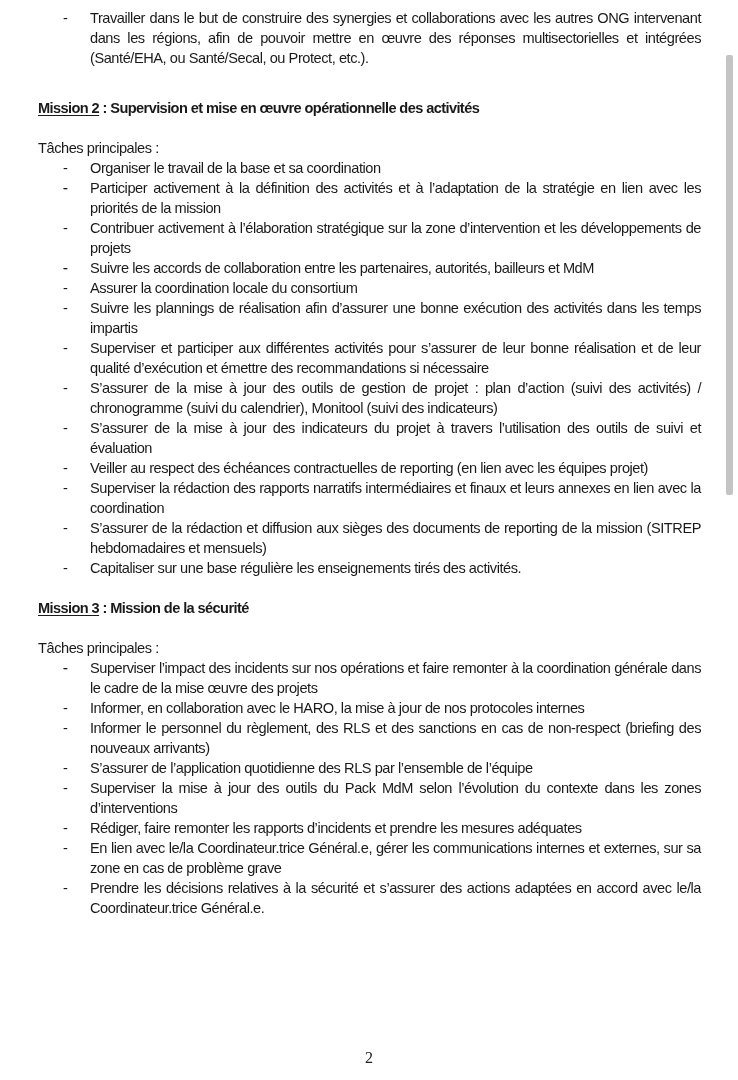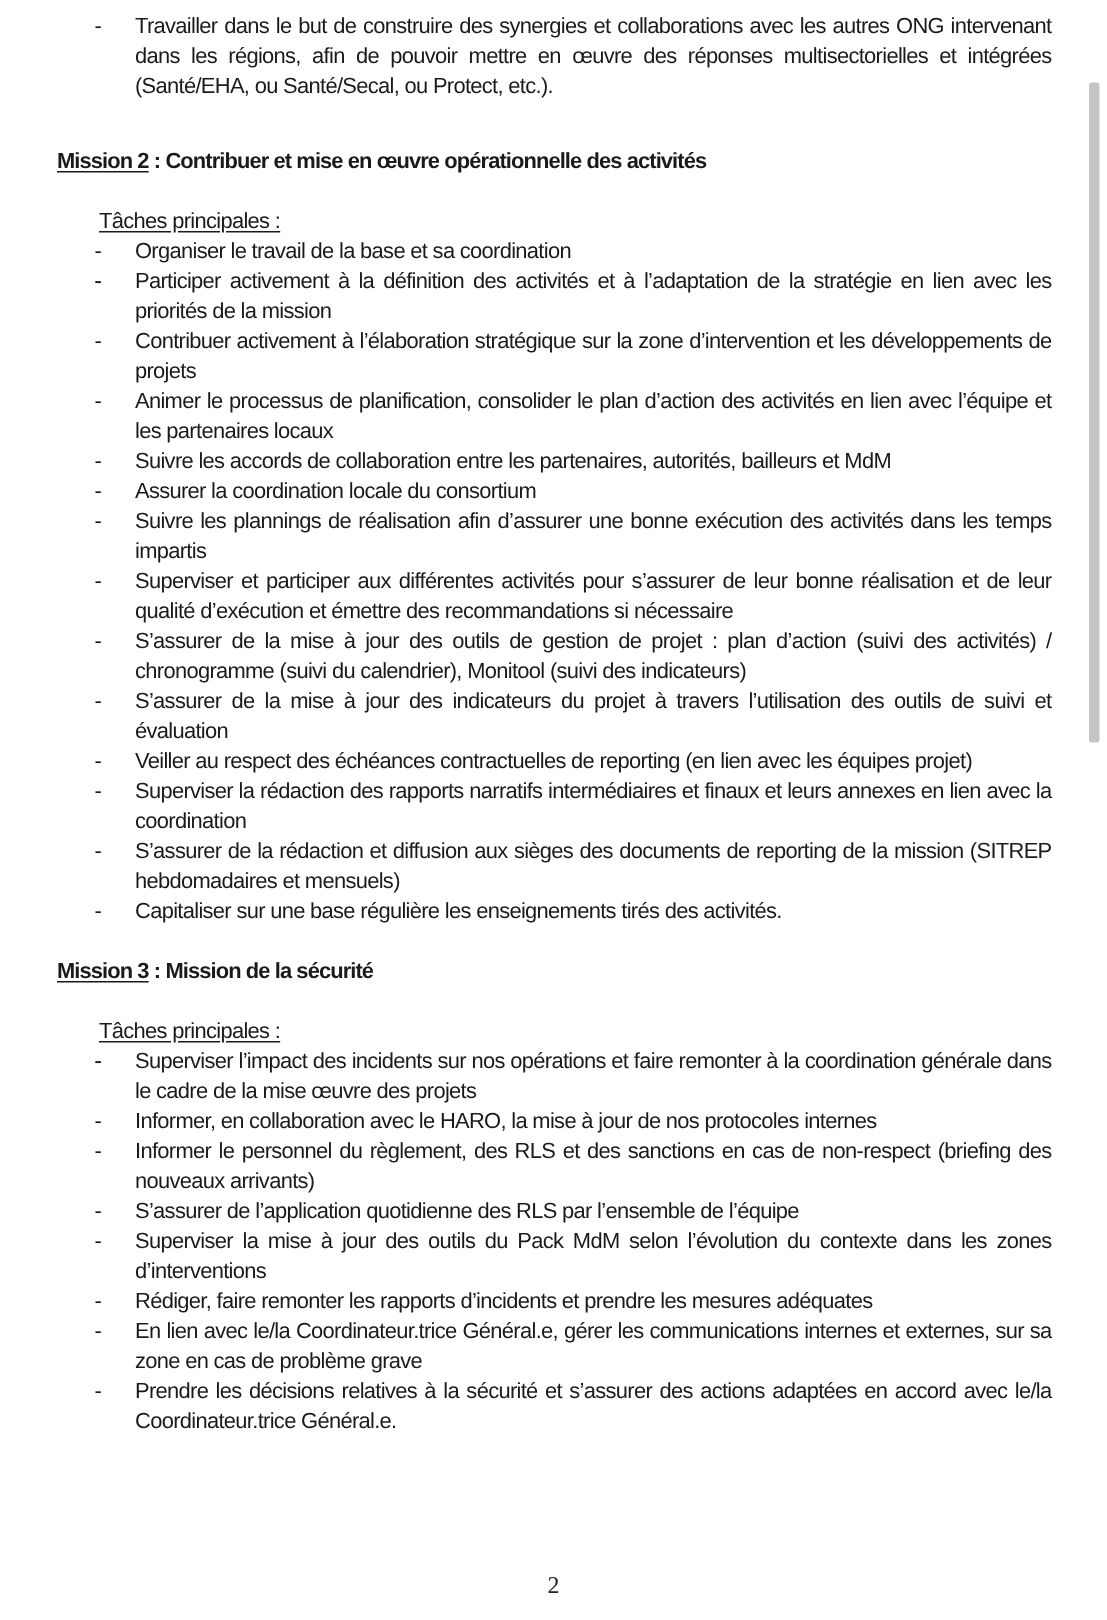--- a/index.html
+++ b/index.html
@@ -45,23 +45,21 @@
     .mission-heading {
       font-weight: bold;
       letter-spacing: -0.6px;
     }
     .mission-heading .label {
       text-decoration: underline;
       text-underline-offset: 2px;
       text-align: center;
     }
     .taches {
-      text-decoration: underline;
       text-underline-offset: 2px;
-      margin-left: 28px;
     }
     .page-number {
       position: absolute;
       top: 1049px;
       left: 0;
       width: 738px;
       text-align: center;
       font-family: "Liberation Serif", serif;
       font-size: 16px;
       color: #222;
@@ -85,33 +83,33 @@
     <li class="item">
       <span class="dash">-</span>
       <span>Travailler dans le but de construire des synergies et collaborations avec les autres ONG intervenant dans les régions, afin de pouvoir mettre en œuvre des réponses multisectorielles et intégrées (Santé/EHA, ou Santé/Secal, ou Protect, etc.).</span>
     </li>
   </ul>
 
   <div class="gap20"></div>
   <div class="gap10"></div>
 
   <div class="mission-heading">
-    <span class="label">Mission 2</span><span> : </span><span>Contribuer et mise en œuvre opérationnelle des activités</span>
+    <span class="label">Mission 2</span><span> : </span><span>Supervision et mise en œuvre opérationnelle des activités</span>
   </div>
 
   <div class="gap20"></div>
 
   <div class="taches">Tâches principales :</div>
 
   <ul class="list" id="m2list">
       <li class="item"><span class="dash">-</span><span>Organiser le travail de la base et sa coordination</span></li>
       <li class="item"><span class="dash">-</span></li>
       <li class="item"><span class="dash">-</span><span>Participer activement à la définition des activités et à l’adaptation de la stratégie en lien avec les priorités de la mission</span></li>
       <li class="item"><span class="dash">-</span><span>Contribuer activement à l’élaboration stratégique sur la zone d’intervention et les développements de projets</span></li>
-      <li class="item"><span class="dash">-</span><span>Animer le processus de planification, consolider le plan d’action des activités en lien avec l’équipe et les partenaires locaux</span></li>
+      <li class="item"><span class="dash">-</span></li>
       <li class="item"><span class="dash">-</span><span>Suivre les accords de collaboration entre les partenaires, autorités, bailleurs et MdM</span></li>
       <li class="item"><span class="dash">-</span><span>Assurer la coordination locale du consortium</span></li>
       <li class="item"><span class="dash">-</span><span>Suivre les plannings de réalisation afin d’assurer une bonne exécution des activités dans les temps impartis</span></li>
       <li class="item"><span class="dash">-</span><span>Superviser et participer aux différentes activités pour s’assurer de leur bonne réalisation et de leur qualité d’exécution et émettre des recommandations si nécessaire</span></li>
       <li class="item"><span class="dash">-</span><span>S’assurer de la mise à jour des outils de gestion de projet : plan d’action (suivi des activités) / chronogramme (suivi du calendrier), Monitool (suivi des indicateurs)</span></li>
       <li class="item"><span class="dash">-</span><span>S’assurer de la mise à jour des indicateurs du projet à travers l’utilisation des outils de suivi et évaluation</span></li>
       <li class="item"><span class="dash">-</span><span>Veiller au respect des échéances contractuelles de reporting (en lien avec les équipes projet)</span></li>
       <li class="item"><span class="dash">-</span><span>Superviser la rédaction des rapports narratifs intermédiaires et finaux et leurs annexes en lien avec la coordination</span></li>
       <li class="item"><span class="dash">-</span><span>S’assurer de la rédaction et diffusion aux sièges des documents de reporting de la mission (SITREP hebdomadaires et mensuels)</span></li>
       <li class="item"><span class="dash">-</span><span>Capitaliser sur une base régulière les enseignements tirés des activités.</span></li>

